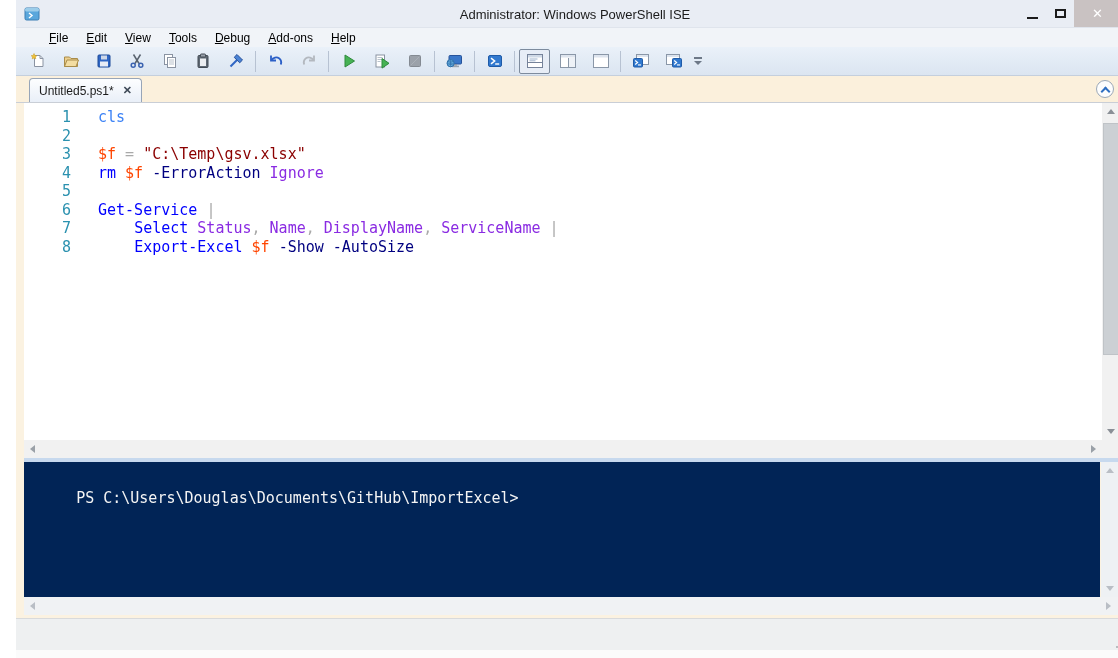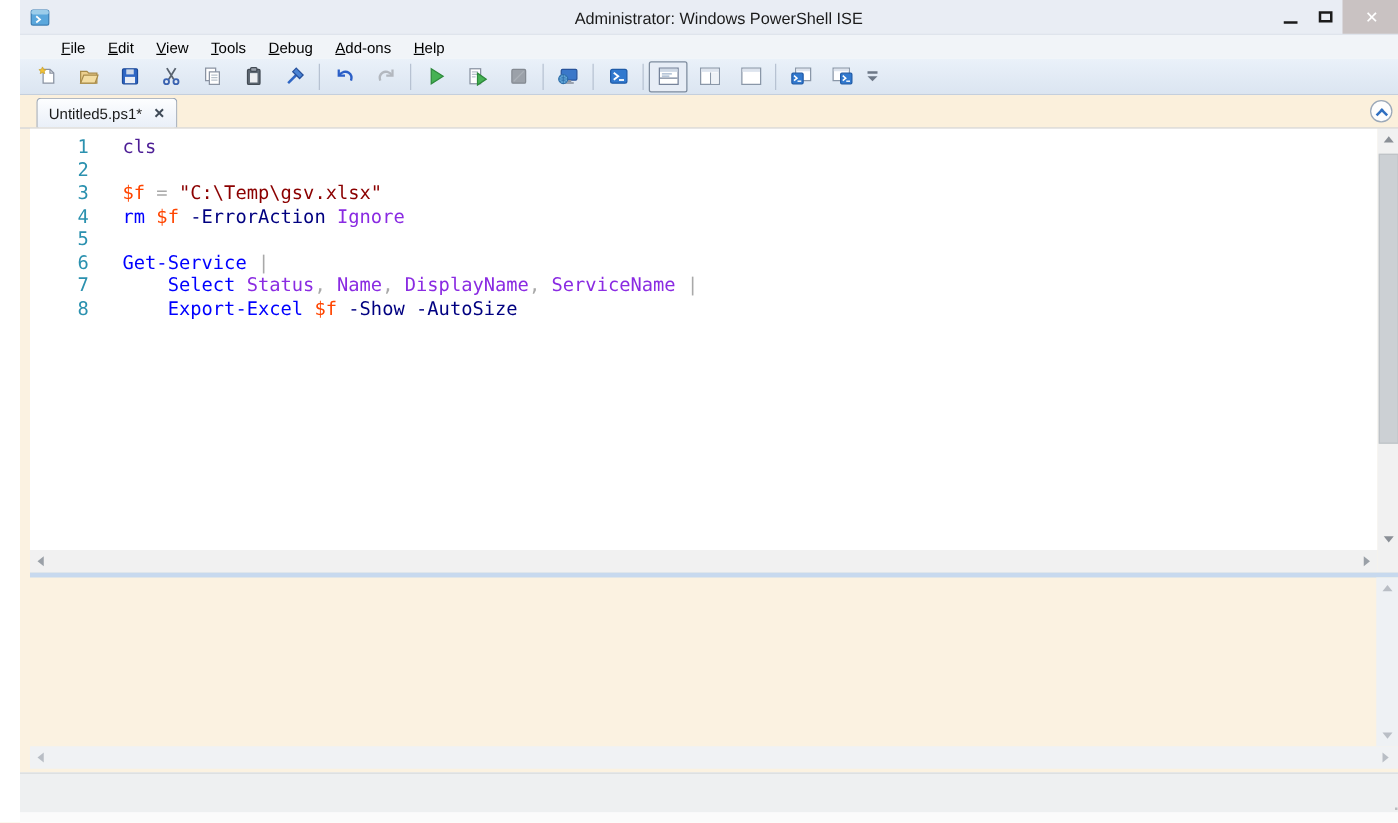--- a/index.html
+++ b/index.html
@@ -265,21 +265,21 @@
     </div>
     <div class="collapse-btn">
       <div class="collapse-chev"></div>
     </div>
   </div>
 
   <div class="workspace"></div>
 
   <div class="editor">
     <div>
-        <div class="codeline"><span class="lnum" style="color: rgb(43, 145, 175);">1</span><span class="ltext"><span style="color: #4c1d95;">cls</span></span></div>
+        <div class="codeline"><span class="lnum" style="color: rgb(43, 145, 175);">1</span><span class="ltext"><span style="color: #3b82f6;">cls</span></span></div>
         <div class="codeline"><span class="lnum" style="color: rgb(43, 145, 175);">2</span><span class="ltext">&nbsp;</span></div>
         <div class="codeline"><span class="lnum" style="color: rgb(43, 145, 175);">3</span><span class="ltext"><span style="color: rgb(255, 69, 0);">$f</span><span style="color: rgb(0, 0, 0);"> </span><span style="color: rgb(169, 169, 169);">=</span><span style="color: rgb(0, 0, 0);"> </span><span style="color: rgb(139, 0, 0);">"C:\Temp\gsv.xlsx"</span></span></div>
         <div class="codeline"><span class="lnum" style="color: rgb(43, 145, 175);">4</span><span class="ltext"><span style="color: rgb(0, 0, 255);">rm</span><span style="color: rgb(0, 0, 0);"> </span><span style="color: rgb(255, 69, 0);">$f</span><span style="color: rgb(0, 0, 0);"> </span><span style="color: rgb(0, 0, 128);">-ErrorAction</span><span style="color: rgb(0, 0, 0);"> </span><span style="color: rgb(138, 43, 226);">Ignore</span></span></div>
         <div class="codeline"><span class="lnum" style="color: rgb(43, 145, 175);">5</span><span class="ltext">&nbsp;</span></div>
         <div class="codeline"><span class="lnum" style="color: rgb(43, 145, 175);">6</span><span class="ltext"><span style="color: rgb(0, 0, 255);">Get-Service</span><span style="color: rgb(0, 0, 0);"> </span><span style="color: rgb(169, 169, 169);">|</span></span></div>
         <div class="codeline"><span class="lnum" style="color: rgb(43, 145, 175);">7</span><span class="ltext"><span style="color: rgb(0, 0, 0);">    </span><span style="color: rgb(0, 0, 255);">Select</span><span style="color: rgb(0, 0, 0);"> </span><span style="color: rgb(138, 43, 226);">Status</span><span style="color: rgb(169, 169, 169);">,</span><span style="color: rgb(0, 0, 0);"> </span><span style="color: rgb(138, 43, 226);">Name</span><span style="color: rgb(169, 169, 169);">,</span><span style="color: rgb(0, 0, 0);"> </span><span style="color: rgb(138, 43, 226);">DisplayName</span><span style="color: rgb(169, 169, 169);">,</span><span style="color: rgb(0, 0, 0);"> </span><span style="color: rgb(138, 43, 226);">ServiceName</span><span style="color: rgb(0, 0, 0);"> </span><span style="color: rgb(169, 169, 169);">|</span></span></div>
         <div class="codeline"><span class="lnum" style="color: rgb(43, 145, 175);">8</span><span class="ltext"><span style="color: rgb(0, 0, 0);">    </span><span style="color: rgb(0, 0, 255);">Export-Excel</span><span style="color: rgb(0, 0, 0);"> </span><span style="color: rgb(255, 69, 0);">$f</span><span style="color: rgb(0, 0, 0);"> </span><span style="color: rgb(0, 0, 128);">-Show</span><span style="color: rgb(0, 0, 0);"> </span><span style="color: rgb(0, 0, 128);">-AutoSize</span></span></div>
       </div>
   </div>
 
@@ -298,20 +298,23 @@
         <div class="tri-left"></div>
       </div>
     <div class="sb-arrow" style="right:6px;top:5px;">
         <div class="tri-right"></div>
       </div>
   </div>
   <div class="sb sb-corner"></div>
 
   <div class="splitter"></div>
 
+  <div class="console">
+    <span>PS C:\Users\Douglas\Documents\GitHub\ImportExcel&gt;</span>
+  </div>
 
   <div class="sb con-vscroll">
     <div class="sb-arrow" style="left:5px;top:6px;">
         <div class="tri-up" style="border-bottom-color:#b9bec5;"></div>
       </div>
     <div class="sb-arrow" style="left:5px;bottom:6px;">
         <div class="tri-down" style="border-top-color:#b9bec5;"></div>
       </div>
   </div>
 

